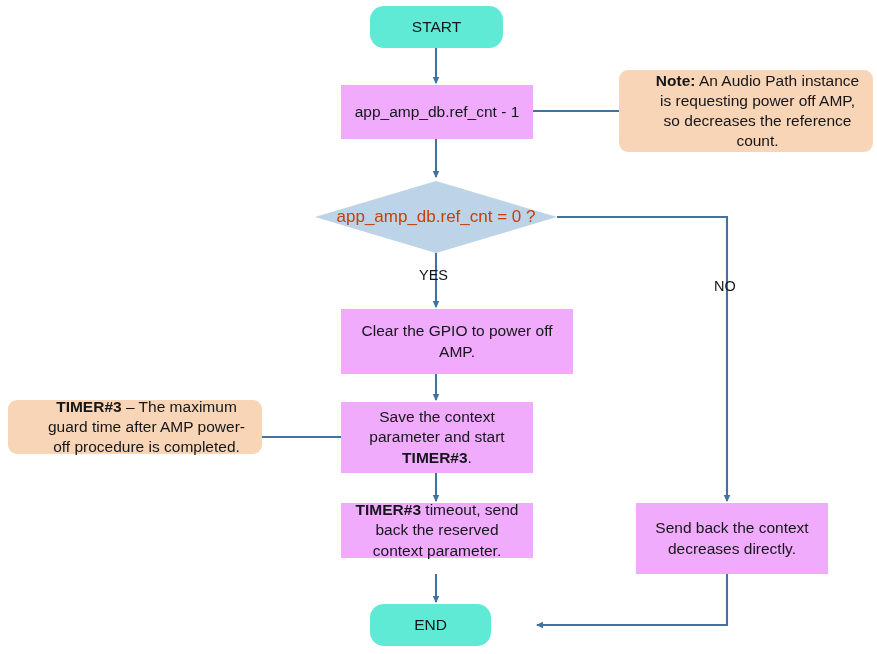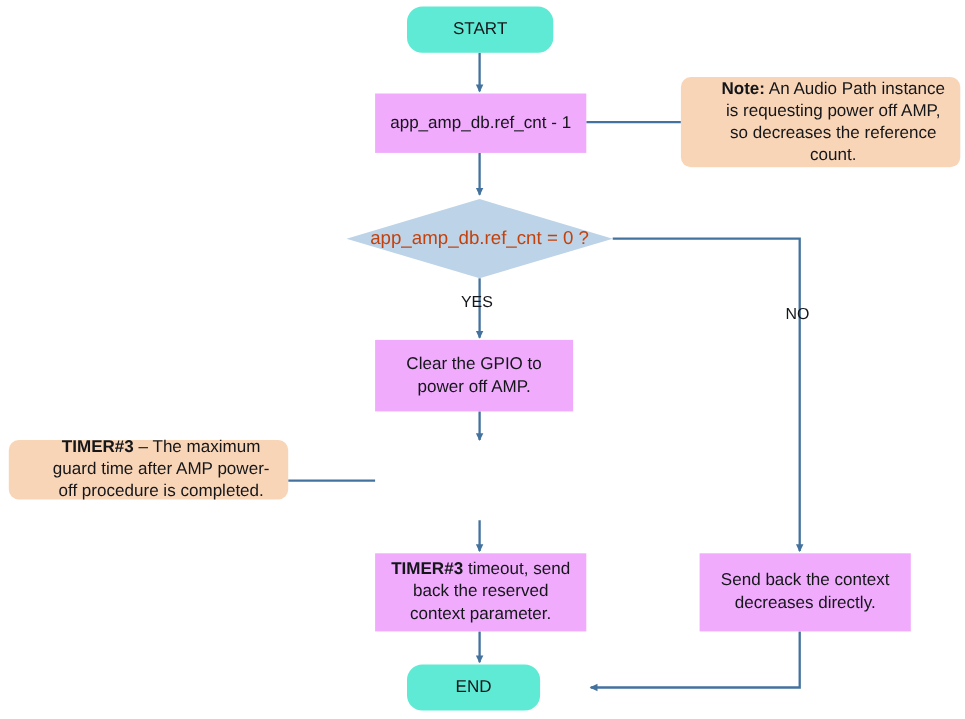--- a/index.html
+++ b/index.html
@@ -133,30 +133,33 @@
   <div class="diamond" style="left:315px; top:181px; width:242px; height:72px;">
     <svg width="242" height="72" viewBox="0 0 242 72">
       <polygon points="121,0 242,36 121,72 0,36" fill="#bdd3e7"></polygon>
     </svg>
     <div class="dlabel">app_amp_db.ref_cnt = 0 ?</div>
   </div>
 
   <div class="edge-label" style="left:419px; top:267px;">YES</div>
   <div class="edge-label" style="left:714px; top:278px;">NO</div>
 
-  <div class="node proc" style="left:341px; top:309px; width:180px; height:65px;">
+  <div class="node proc" style="left:341px; top:309px; width:232px; height:65px;">
     <span class="inner">Clear the GPIO to power off AMP.</span>
   </div>
 
+  <div class="node proc" style="left:341px; top:402px; width:192px; height:71px;">
+    <span class="inner"><span>Save the context parameter and start </span><b>TIMER#3</b><span>.</span></span>
+  </div>
 
   <div class="node note" style="left:8px; top:400px; width:254px; height:54px;">
     <span class="inner"><b>TIMER#3</b><span> – The maximum guard time after AMP power-off procedure is completed.</span></span>
   </div>
 
-  <div class="node proc" style="left:341px; top:503px; width:192px; height:71px;justify-content:center;">
+  <div class="node proc" style="left:341px; top:503px; width:192px; height:55px;justify-content:center;">
     <span class="inner"><b>TIMER#3</b><span> timeout, send back the reserved context parameter.</span></span>
   </div>
 
   <div class="node proc" style="left:636px; top:503px; width:192px; height:71px;">
     <span class="inner">Send back the context decreases directly.</span>
   </div>
 
   <div class="node term" style="left:370px; top:604px; width:121px; height:42px;">
     <span class="inner">END</span>
   </div>

